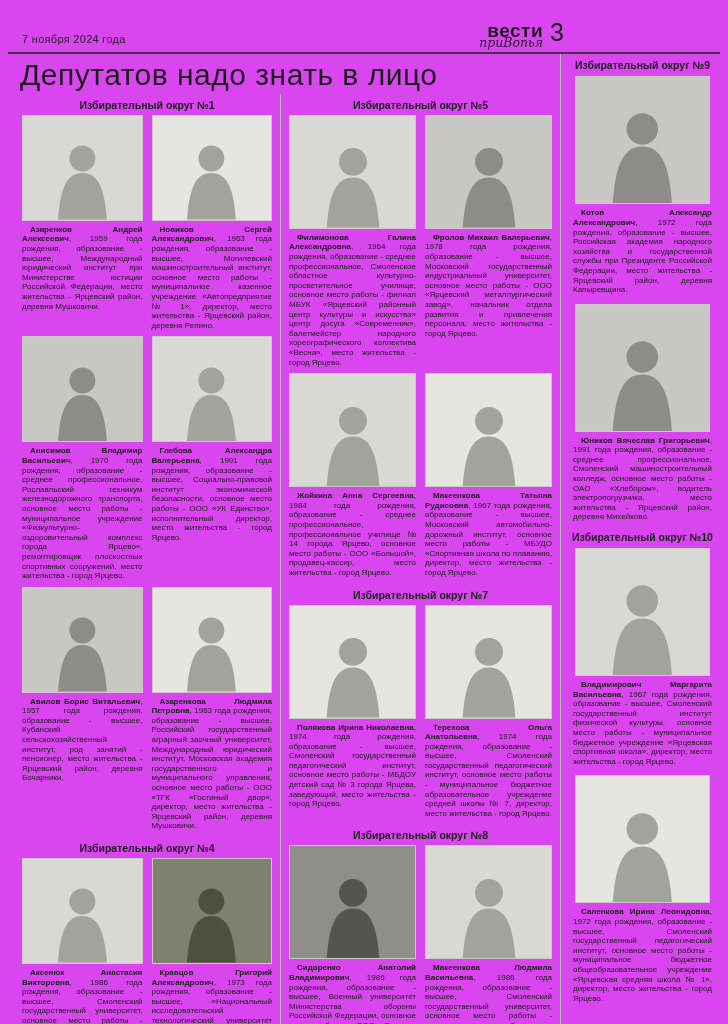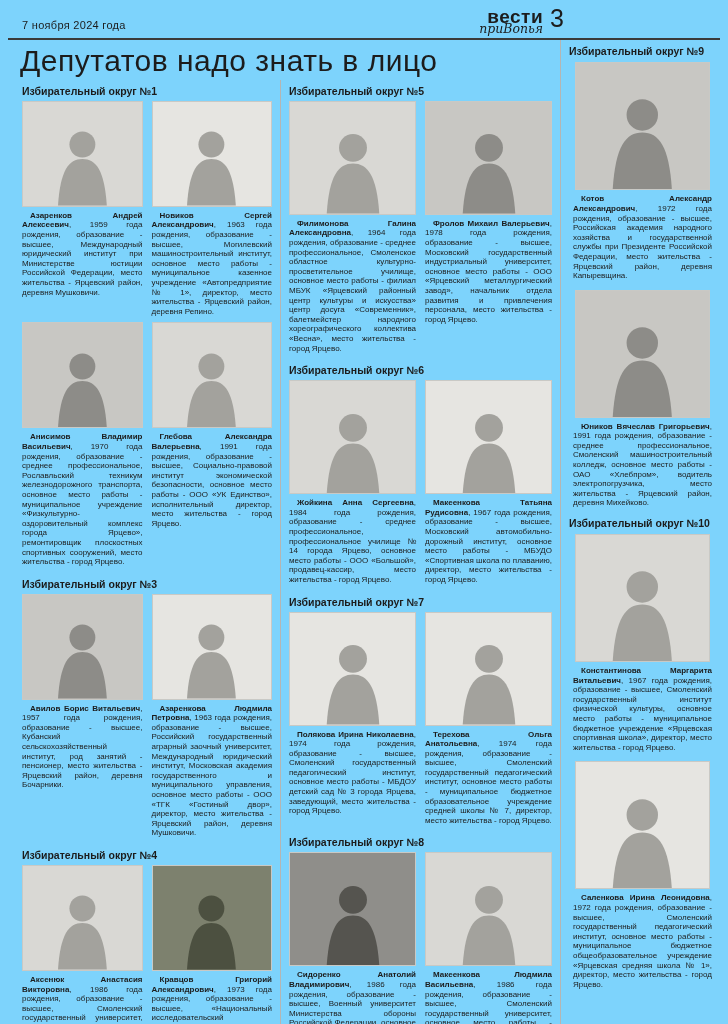--- a/index.html
+++ b/index.html
@@ -1,17 +1,17 @@
 <!DOCTYPE html>
 <html lang="ru"><head>
 <meta charset="utf-8">
 <style>
   html,body{margin:0;padding:0;width:728px;height:1024px;overflow:hidden;}
   body{font-family:"Liberation Sans",sans-serif;background:#eceae6;color:#1c1c1c;}
-  .page{box-sizing:border-box;width:728px;height:1024px;background:#7dd3fc;padding:6px 8px 0 8px;overflow:hidden;}
+  .page{box-sizing:border-box;width:728px;height:1024px;background:#d946ef;padding:20px 8px 0 8px;overflow:hidden;}
 
   
   .header{display:grid;grid-template-columns:170px 1fr 150px;align-items:end;
           border-bottom:2px solid #3a3a3a;padding:2px 4px 4px 14px;}
   .date{font-size:11px;letter-spacing:.3px;padding-bottom:3px;}
   .kicker{font-size:16px;font-weight:bold;letter-spacing:2.5px;text-align:center;padding-bottom:2px;white-space:nowrap;}
   .masthead{display:flex;align-items:flex-start;justify-content:flex-end;gap:7px;padding-right:2px;}
   .mh-block{text-align:right;line-height:.9;}
   .mh-main{font-weight:bold;font-size:19px;letter-spacing:.5px;}
   .mh-script{font-family:"DejaVu Serif",serif;font-style:italic;font-size:12.5px;margin-top:-2px;margin-left:20px;}
@@ -20,21 +20,21 @@
   
   .content{display:flex;align-items:stretch;}
   .main{width:552px;flex:0 0 552px;}
   .headline{font-size:30px;font-weight:normal;letter-spacing:.5px;line-height:1.05;
             padding:5px 0 3px 12px;white-space:nowrap;}
   .blocks{display:flex;align-items:stretch;}
   .block-left{box-sizing:border-box;width:272px;flex:0 0 272px;padding:0 8px 0 14px;}
   .block-mid{box-sizing:border-box;width:280px;flex:0 0 280px;border-left:1px solid #b5b5b2;padding:0 8px;}
   .right-col{box-sizing:border-box;flex:1;border-left:1px solid #b5b5b2;padding:3px 4px 0 8px;}
 
-  .d-title{font-size:10.5px;font-weight:bold;margin:5px 0 4px;}
+  .d-title{font-size:10.5px;font-weight:bold;text-align:center;margin:5px 0 4px;}
   .right-col .d-title{margin:2px 0 5px;}
   .pair{display:flex;gap:9px;}
   .cell{flex:1;min-width:0;}
 
   .photo{position:relative;overflow:hidden;display:flex;align-items:flex-end;justify-content:center;
          border:1px solid #c9c9c5;box-sizing:border-box;width:100%;}
   .block-left .photo{height:106px;}
   .block-mid .photo{height:114px;}
   .right-col .photo{height:128px;width:92%;margin:0 auto;}
   .sil{width:80%;height:88%;fill:#a3a29d;}
@@ -117,21 +117,20 @@
                       <circle cx="50" cy="40" r="17"></circle>
                       <path d="M50 59C32 59 21 74 18 120L82 120C79 74 68 59 50 59Z"></path>
                     </svg>
                   </div>
                 <p class="bio"><b class="nm">Глебова Александра Валерьевна</b><span>, 1991 года рождения, образование - высшее, Социально-правовой институт экономической безопасности, основное место работы - ООО «УК Единство», исполнительный директор, место жительства - город Ярцево.</span></p>
               </div>
             </div>
           </section>
 
           <section class="district">
-            <h2 class="d-title">Избирательный округ №3</h2>
             <div class="pair">
               <div class="cell">
                 <div class="photo t3">
                     <svg class="sil" viewBox="0 0 100 120">
                       <circle cx="50" cy="40" r="17"></circle>
                       <path d="M50 59C32 59 21 74 18 120L82 120C79 74 68 59 50 59Z"></path>
                     </svg>
                   </div>
                 <p class="bio"><b class="nm">Авилов Борис Витальевич</b><span>, 1957 года рождения, образование - высшее, Кубанский сельскохозяйственный институт, род занятий - пенсионер, место жительства - Ярцевский район, деревня Бочарники.</span></p>
               </div>
@@ -193,21 +192,20 @@
                       <circle cx="50" cy="40" r="17"></circle>
                       <path d="M50 59C32 59 21 74 18 120L82 120C79 74 68 59 50 59Z"></path>
                     </svg>
                   </div>
                 <p class="bio"><b class="nm">Фролов Михаил Валерьевич</b><span>, 1978 года рождения, образование - высшее, Московский государственный индустриальный университет, основное место работы - ООО «Ярцевский металлургический завод», начальник отдела развития и привлечения персонала, место жительства - город Ярцево.</span></p>
               </div>
             </div>
           </section>
 
           <section class="district">
-            <h2 class="d-title">Избирательный округ №6</h2>
             <div class="pair">
               <div class="cell">
                 <div class="photo t2">
                     <svg class="sil" viewBox="0 0 100 120">
                       <circle cx="50" cy="40" r="17"></circle>
                       <path d="M50 59C32 59 21 74 18 120L82 120C79 74 68 59 50 59Z"></path>
                     </svg>
                   </div>
                 <p class="bio"><b class="nm">Жойкина Анна Сергеевна</b><span>, 1984 года рождения, образование - среднее профессиональное, профессиональное училище № 14 города Ярцево, основное место работы - ООО «Большой», продавец-кассир, место жительства - город Ярцево.</span></p>
               </div>
@@ -301,21 +299,21 @@
 
       <section class="district">
         <h2 class="d-title">Избирательный округ №10</h2>
         <div class="cell">
           <div class="photo t2">
               <svg class="sil" viewBox="0 0 100 120">
                 <circle cx="50" cy="40" r="17"></circle>
                 <path d="M50 59C32 59 21 74 18 120L82 120C79 74 68 59 50 59Z"></path>
               </svg>
             </div>
-          <p class="bio"><b class="nm">Константинова Маргарита Витальевич</b><span>, 1967 года рождения, образование - высшее, Смоленский государственный институт физической культуры, основное место работы - муниципальное бюджетное учреждение «Ярцевская спортивная школа», директор, место жительства - город Ярцево.</span></p>
+          <p class="bio"><b class="nm">Владимирович Маргарита Васильевна</b><span>, 1967 года рождения, образование - высшее, Смоленский государственный институт физической культуры, основное место работы - муниципальное бюджетное учреждение «Ярцевская спортивная школа», директор, место жительства - город Ярцево.</span></p>
         </div>
         <div class="cell">
           <div class="photo t1">
               <svg class="sil" viewBox="0 0 100 120">
                 <circle cx="50" cy="40" r="17"></circle>
                 <path d="M50 59C32 59 21 74 18 120L82 120C79 74 68 59 50 59Z"></path>
               </svg>
             </div>
           <p class="bio"><b class="nm">Саленкова Ирина Леонидовна</b><span>, 1972 года рождения, образование - высшее, Смоленский государственный педагогический институт, основное место работы - муниципальное бюджетное общеобразовательное учреждение «Ярцевская средняя школа № 1», директор, место жительства - город Ярцево.</span></p>
         </div>

